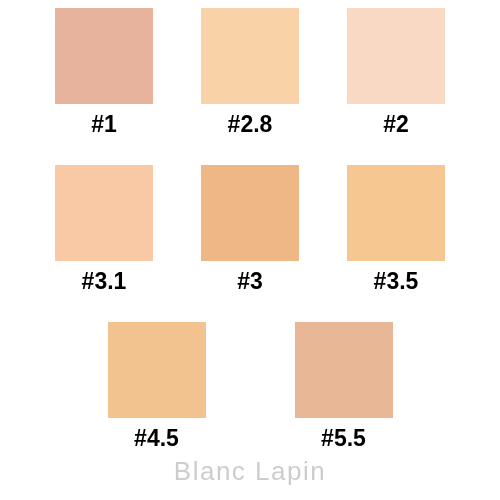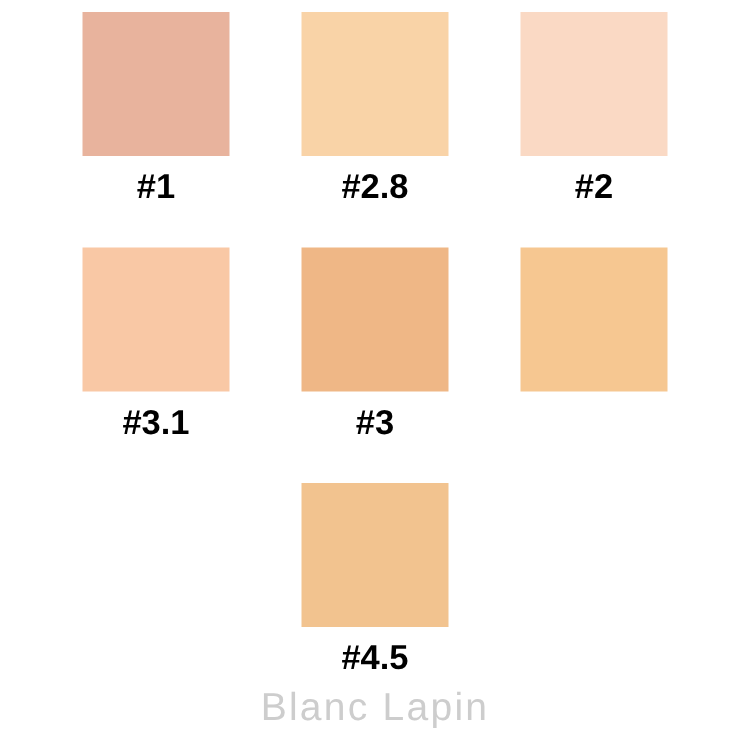--- a/index.html
+++ b/index.html
@@ -102,25 +102,30 @@
     <div class="swatch-cell">
       <div class="swatch-chip" style="background-color: rgb(249, 200, 165);"></div>
       <div class="swatch-label">#3.1</div>
     </div>
     <div class="swatch-cell">
       <div class="swatch-chip" style="background-color: rgb(239, 183, 134);"></div>
       <div class="swatch-label">#3</div>
     </div>
     <div class="swatch-cell">
       <div class="swatch-chip" style="background-color: rgb(246, 199, 145);"></div>
+      <div class="swatch-label">#3.5</div>
     </div>
   </div>
 
   <div class="swatch-row row-3">
     <div class="swatch-cell">
       <div class="swatch-chip" style="background-color: rgb(242, 195, 143);"></div>
       <div class="swatch-label">#4.5</div>
     </div>
+    <div class="swatch-cell">
+      <div class="swatch-chip" style="background-color: rgb(232, 183, 149);"></div>
+      <div class="swatch-label">#5.5</div>
+    </div>
   </div>
 
   <div id="watermark">Blanc Lapin</div>
 
 </div>
 
 </body></html>

